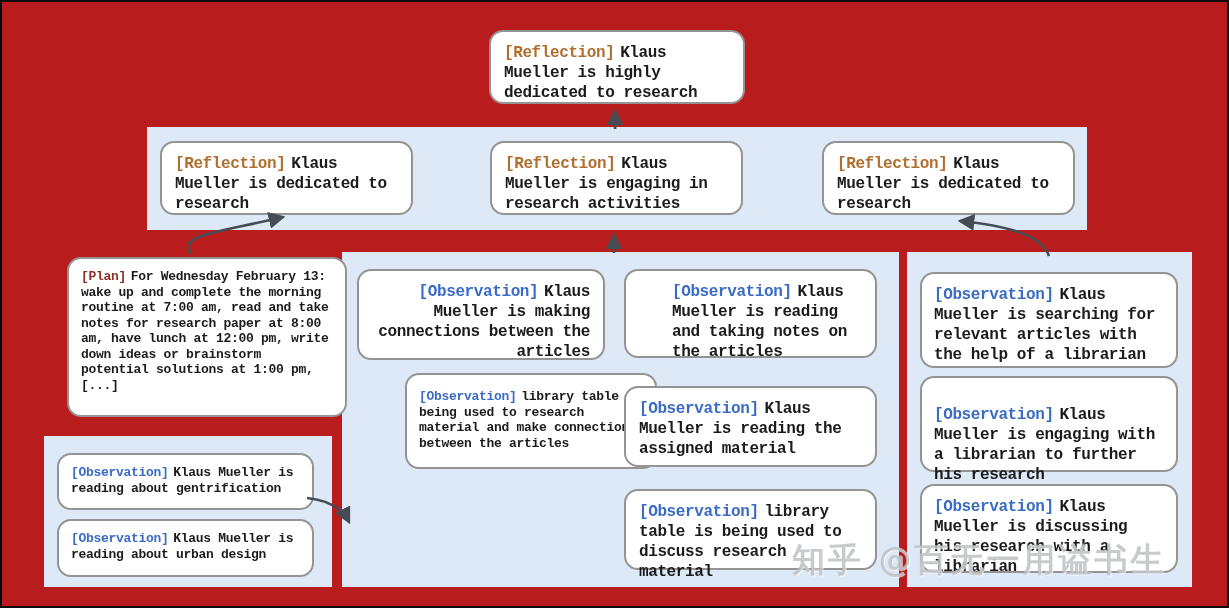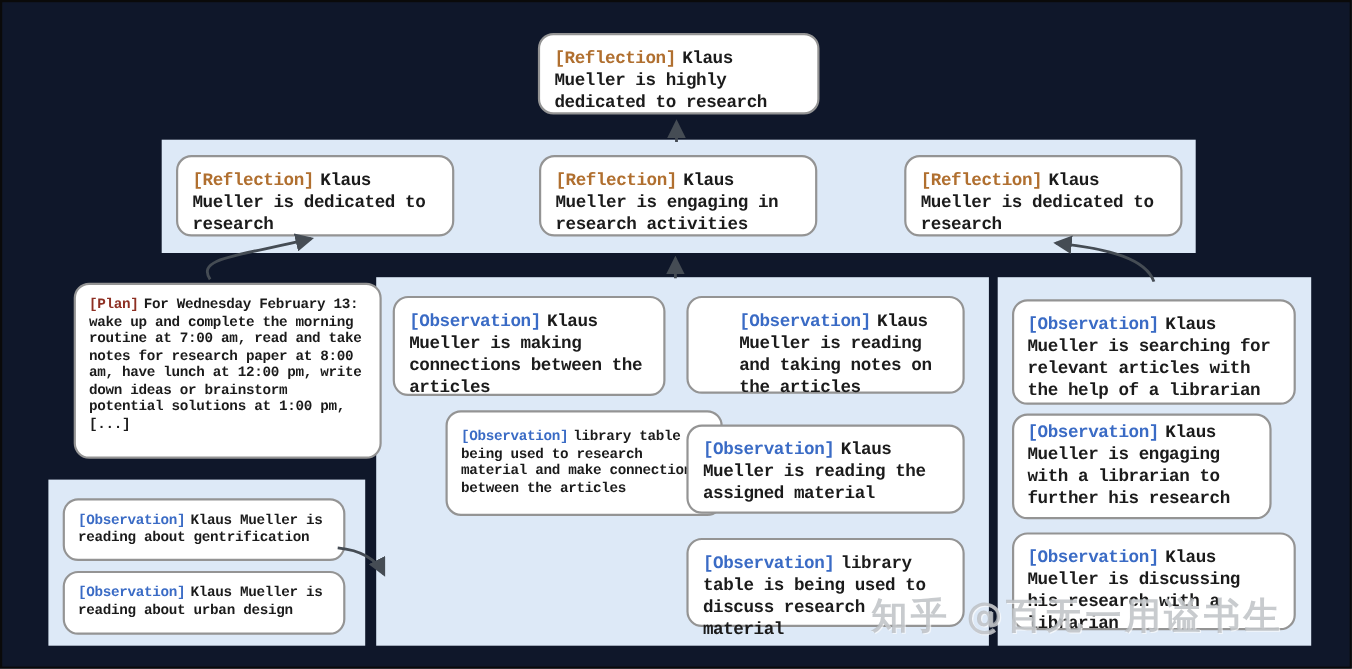--- a/index.html
+++ b/index.html
@@ -1,19 +1,19 @@
 <!DOCTYPE html>
 <html><head>
 <meta charset="utf-8">
 <style>
   html,body { margin:0; padding:0; background:#e8e8e8; }
   .canvas {
     position:relative;
     width:1229px; height:608px;
-    background:#0f172a;
+    background:#b91c1c;
     border:2px solid #0a0a0a;
     box-sizing:border-box;
     overflow:hidden;
     font-family:"Liberation Mono","DejaVu Sans Mono",monospace;
     font-weight:700;
     color:#1b1b1b;
   }
   .band {
     position:absolute;
     background:#dde9f7;
@@ -84,41 +84,41 @@
     <span class="tag-reflection">[Reflection]</span><span>Klaus Mueller is engaging in research activities</span>
   </div>
   <div class="node lg" style="left:820px; top:139px; width:253px; height:74px;">
     <span class="tag-reflection">[Reflection]</span><span>Klaus Mueller is dedicated to research</span>
   </div>
 
   <div class="node sm" style="left:65px; top:255px; width:280px; height:160px;">
     <span class="tag-plan">[Plan]</span><span>For Wednesday February 13: wake up and complete the morning routine at 7:00 am, read and take notes for research paper at 8:00 am, have lunch at 12:00 pm, write down ideas or brainstorm potential solutions at 1:00 pm, [...]</span>
   </div>
 
-  <div class="node lg" style="left:355px; top:267px; width:248px; height:91px;">
+  <div class="node lg" style="left:355px; top:267px; width:248px; height:91px;text-align:right;">
     <span class="tag-observation">[Observation]</span><span>Klaus Mueller is making connections between the articles</span>
   </div>
   <div class="node sm" style="left:355px; top:371px; width:252px; height:96px; padding-top:14px;margin-left:48px;">
     <span class="tag-observation">[Observation]</span><span>library table is being used to research material and make connections between the articles</span>
   </div>
 
   <div class="node lg" style="left:622px; top:267px; width:253px; height:89px;padding-left:46px;">
     <span class="tag-observation">[Observation]</span><span>Klaus Mueller is reading and taking notes on the articles</span>
   </div>
   <div class="node lg" style="left:622px; top:384px; width:253px; height:81px;">
     <span class="tag-observation">[Observation]</span><span>Klaus Mueller is reading the assigned material</span>
   </div>
   <div class="node lg" style="left:622px; top:487px; width:253px; height:81px;">
     <span class="tag-observation">[Observation]</span><span>library table is being used to discuss research material</span>
   </div>
 
   <div class="node lg" style="left:918px; top:270px; width:258px; height:96px; padding:11px 12px;">
     <span class="tag-observation">[Observation]</span><span>Klaus Mueller is searching for relevant articles with the help of a librarian</span>
   </div>
-  <div class="node lg" style="left:918px; top:374px; width:236px; height:96px; padding:5px 12px;">
+  <div class="node lg" style="left:918px; top:374px; width:258px; height:96px; padding:27px 12px;">
     <span class="tag-observation">[Observation]</span><span>Klaus Mueller is engaging with a librarian to further his research</span>
   </div>
   <div class="node lg" style="left:918px; top:482px; width:258px; height:89px; padding:11px 12px;">
     <span class="tag-observation">[Observation]</span><span>Klaus Mueller is discussing his research with a librarian</span>
   </div>
 
   <div class="node sm" style="left:55px; top:451px; width:257px; height:57px;">
     <span class="tag-observation">[Observation]</span><span>Klaus Mueller is reading about gentrification</span>
   </div>
   <div class="node sm" style="left:55px; top:517px; width:257px; height:58px;">

